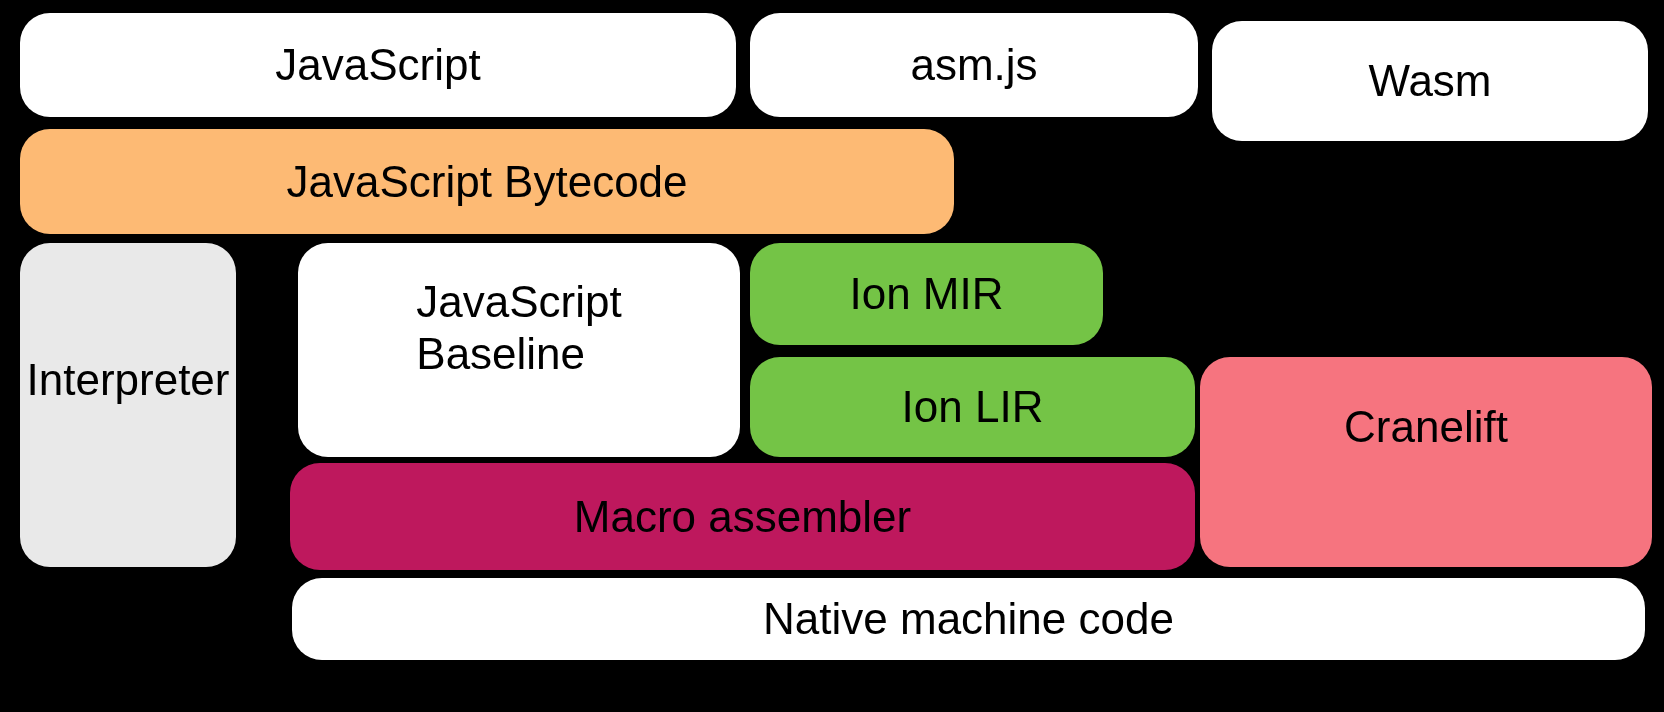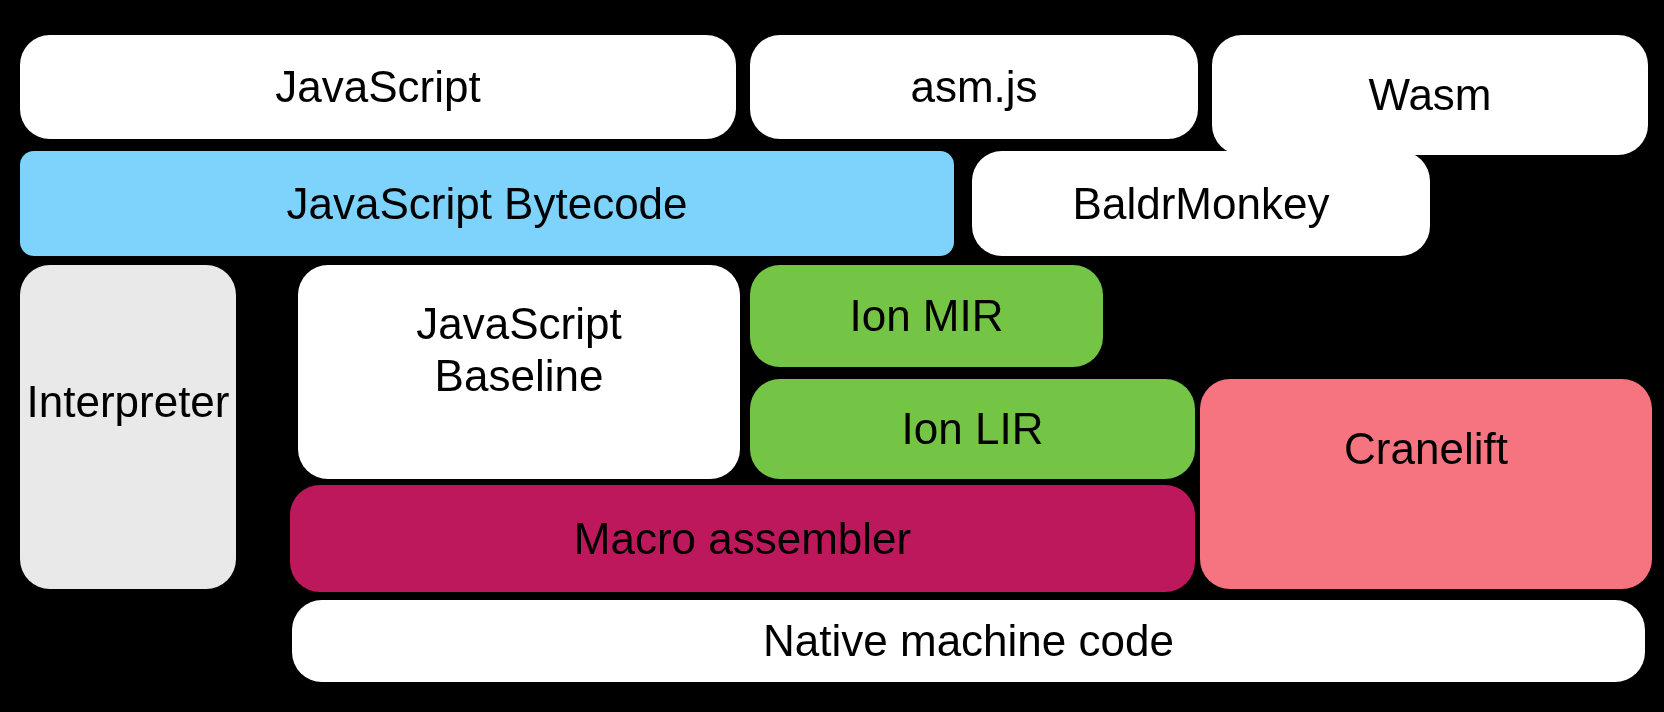--- a/index.html
+++ b/index.html
@@ -17,28 +17,27 @@
     overflow: hidden;
   }
   .node {
     position: absolute;
     border-radius: 30px;
     display: flex;
     align-items: center;
     justify-content: center;
     font-size: 44px;
     line-height: 1.18;
-    text-align: center;
+    text-align: left;
     background: #ffffff;
-    margin-top: 22px;
   }
   
   .n-javascript  { left: 20px;   top: 13px;  width: 716px;  height: 104px; }
   .n-asmjs       { left: 750px;  top: 13px;  width: 448px;  height: 104px; }
-  .n-wasm        { left: 1212px; top: 13px;  width: 436px;  height: 120px; }
+  .n-wasm        { left: 1212px; top: 21px;  width: 436px;  height: 120px; }
   
   .n-bytecode    { left: 20px;   top: 129px; width: 934px;  height: 105px; }
   .n-baldrmonkey { left: 972px;  top: 129px; width: 458px;  height: 105px; }
   
   .n-interpreter { left: 20px;   top: 243px; width: 216px;  height: 324px; }
   .n-baseline    { left: 298px;  top: 243px; width: 442px;  height: 214px; }
   .n-ionmir      { left: 750px;  top: 243px; width: 353px;  height: 102px; }
   .n-ionlir      { left: 750px;  top: 357px; width: 445px;  height: 100px; }
   .n-cranelift   { left: 1200px; top: 357px; width: 452px;  height: 210px; }
   .n-macro       { left: 290px;  top: 463px; width: 905px;  height: 107px; }
@@ -60,27 +59,24 @@
   </div>
 
   <div class="node n-asmjs" style="background-color: rgb(255, 255, 255);">
     <span>asm.js</span>
   </div>
 
   <div class="node n-wasm" style="background-color: rgb(255, 255, 255);">
     <span>Wasm</span>
   </div>
 
-  <div class="node n-bytecode" style="background-color: #7dd3fc; border-radius: 14px;">
+  <div class="node n-bytecode" style="background-color: #fdba74;">
     <span>JavaScript Bytecode</span>
   </div>
 
-  <div class="node n-baldrmonkey" style="background-color: rgb(255, 255, 255);">
-    <span>BaldrMonkey</span>
-  </div>
 
   <div class="node n-interpreter" style="background-color: rgb(233, 233, 233);">
     <span class="nudge-25">Interpreter</span>
   </div>
 
   <div class="node n-baseline" style="background-color: rgb(255, 255, 255);">
     <div class="nudge-22">
       <div>JavaScript</div>
       <div>Baseline</div>
     </div>

